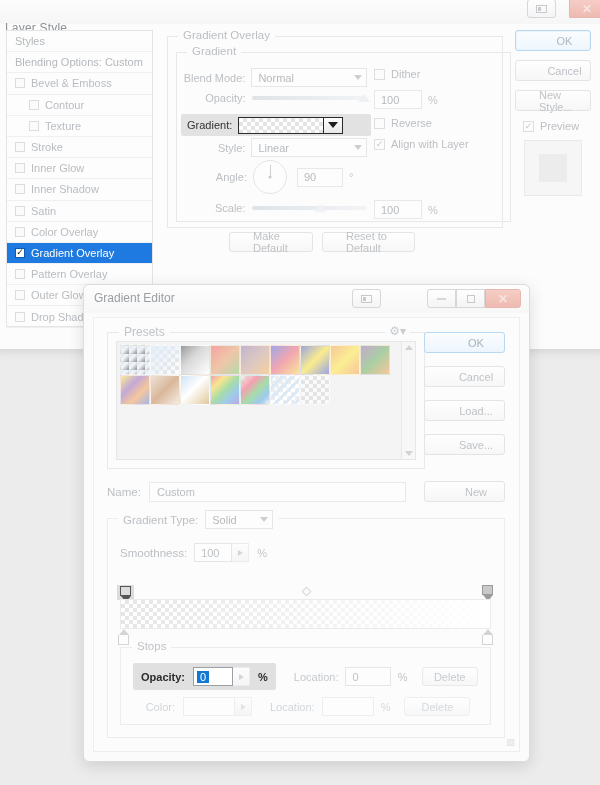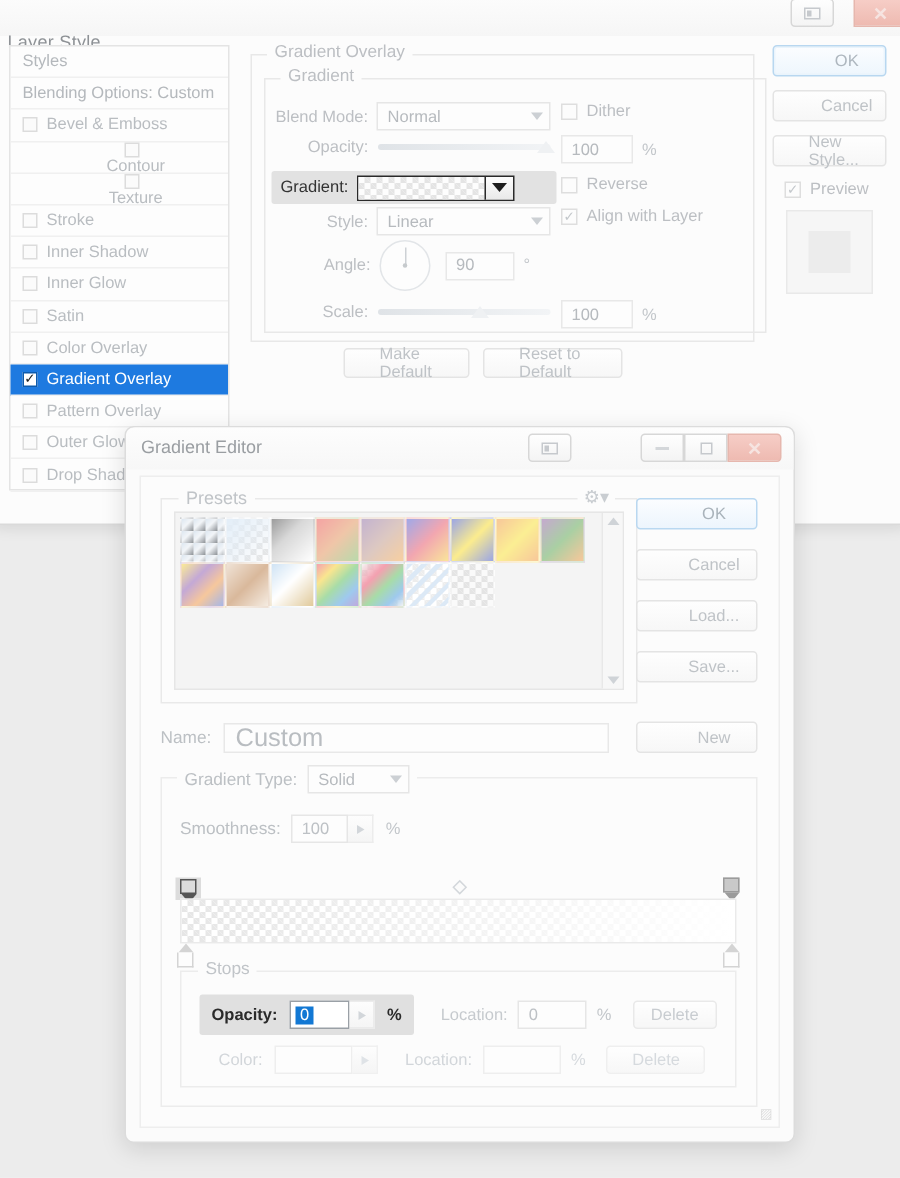--- a/index.html
+++ b/index.html
@@ -53,21 +53,21 @@
     width: 147px; height: 297px;
     background: #fdfdfd;
     border: 1px solid #e4e4e4;
   }
   .sl-row {
     height: 21.2px; display: flex; align-items: center;
     padding-left: 8px; font-size: 11px; color: #b9bdc1;
     border-bottom: 1px solid #f0f0f0; position: relative;
   }
   .sl-row.header { color: #b4b8bc; }
-  .sl-row.indent { padding-left: 22px; flex-direction: column; }
+  .sl-row.indent { padding-left: 22px; }
   .sl-chk {
     width: 10px; height: 10px; border: 1px solid #dcdcdc;
     background: #fbfbfb; margin-right: 6px; flex: 0 0 auto;
     display: flex; align-items: center; justify-content: center;
     font-size: 8px; color: #fff; line-height: 1;
   }
   .sl-row.selected {
     background: #1e7ae0; color: #ffffff;
   }
   .sl-row.selected .sl-chk { border-color: #0d5bad; background: #fff; color: #1a1a1a; }
@@ -191,21 +191,21 @@
   .arrow-up { width:0;height:0;border-left:4px solid transparent;border-right:4px solid transparent;border-bottom:5px solid #cfd3d7; }
   .arrow-dn { width:0;height:0;border-left:4px solid transparent;border-right:4px solid transparent;border-top:5px solid #cfd3d7; }
 
   .ge-right { position:absolute; right:14px; top:14px; width:81px; }
   .ge-right .btn { width:81px; height:21px; margin-bottom:13px; }
   .ge-right .btn.primary {
     border:1px solid #b9d8f1; background:linear-gradient(to bottom,#fbfdff,#edf5fd); color:#a9b3bb;
   }
 
   .name-row { position:absolute; left:13px; top:163px; right:14px; display:flex; align-items:center; }
-  .name-input { height:20px; background:#fdfdfd; border:1px solid #e8e8e8; flex:1; display:flex; align-items:center; padding-left:7px; font-size:17px; color:#b9bdc1; }
+  .name-input { height:20px; background:#fdfdfd; border:1px solid #e8e8e8; flex:1; display:flex; align-items:center; padding-left:7px; font-size:11px; color:#b9bdc1; }
 
   .gt-fs { position:absolute; left:13px; top:200px; right:14px; bottom:13px; border:1px solid #ececec; }
   .gt-row { position:absolute; left:10px; top:-9px; display:flex; align-items:center; background:#fcfcfc; padding:0 5px; }
 
   .grad-bar-wrap { position:absolute; left:12px; top:66px; right:13px; height:44px; }
   .grad-bar { position:absolute; left:0; right:0; top:14px; height:30px; border:1px solid #eaeaea; }
   .opstop {
     position:absolute; top:0; width:13px; height:15px;
   }
   .opstop .body { width:11px;height:10px;border:1px solid #555; margin:0 auto; }
@@ -268,25 +268,25 @@
       <div class="sl-row indent">
         <span class="sl-chk"></span>
         <span>Texture</span>
       </div>
       <div class="sl-row">
         <span class="sl-chk"></span>
         <span>Stroke</span>
       </div>
       <div class="sl-row">
         <span class="sl-chk"></span>
+        <span>Inner Glow</span>
+      </div>
+      <div class="sl-row">
+        <span class="sl-chk"></span>
         <span>Inner Shadow</span>
-      </div>
-      <div class="sl-row">
-        <span class="sl-chk"></span>
-        <span>Inner Glow</span>
       </div>
       <div class="sl-row">
         <span class="sl-chk"></span>
         <span>Satin</span>
       </div>
       <div class="sl-row">
         <span class="sl-chk"></span>
         <span>Color Overlay</span>
       </div>
       <div class="sl-row selected">

